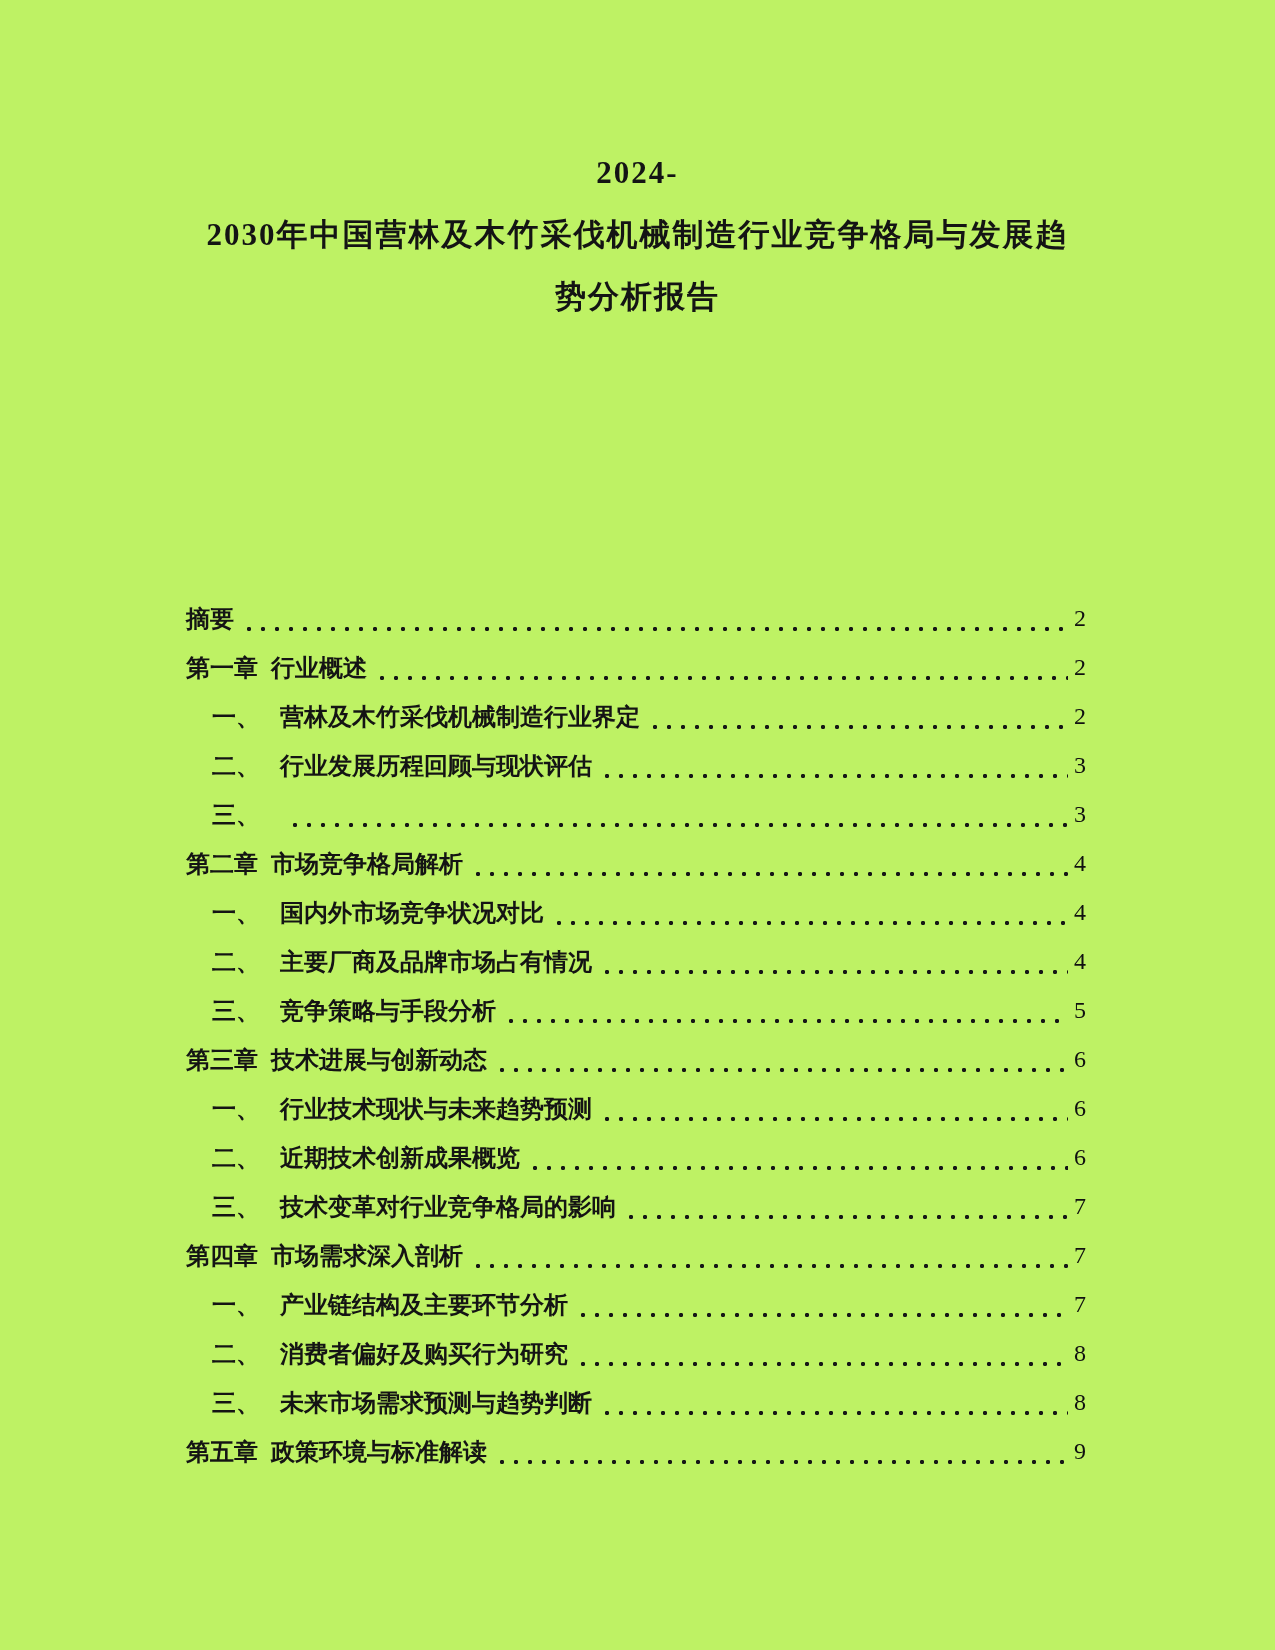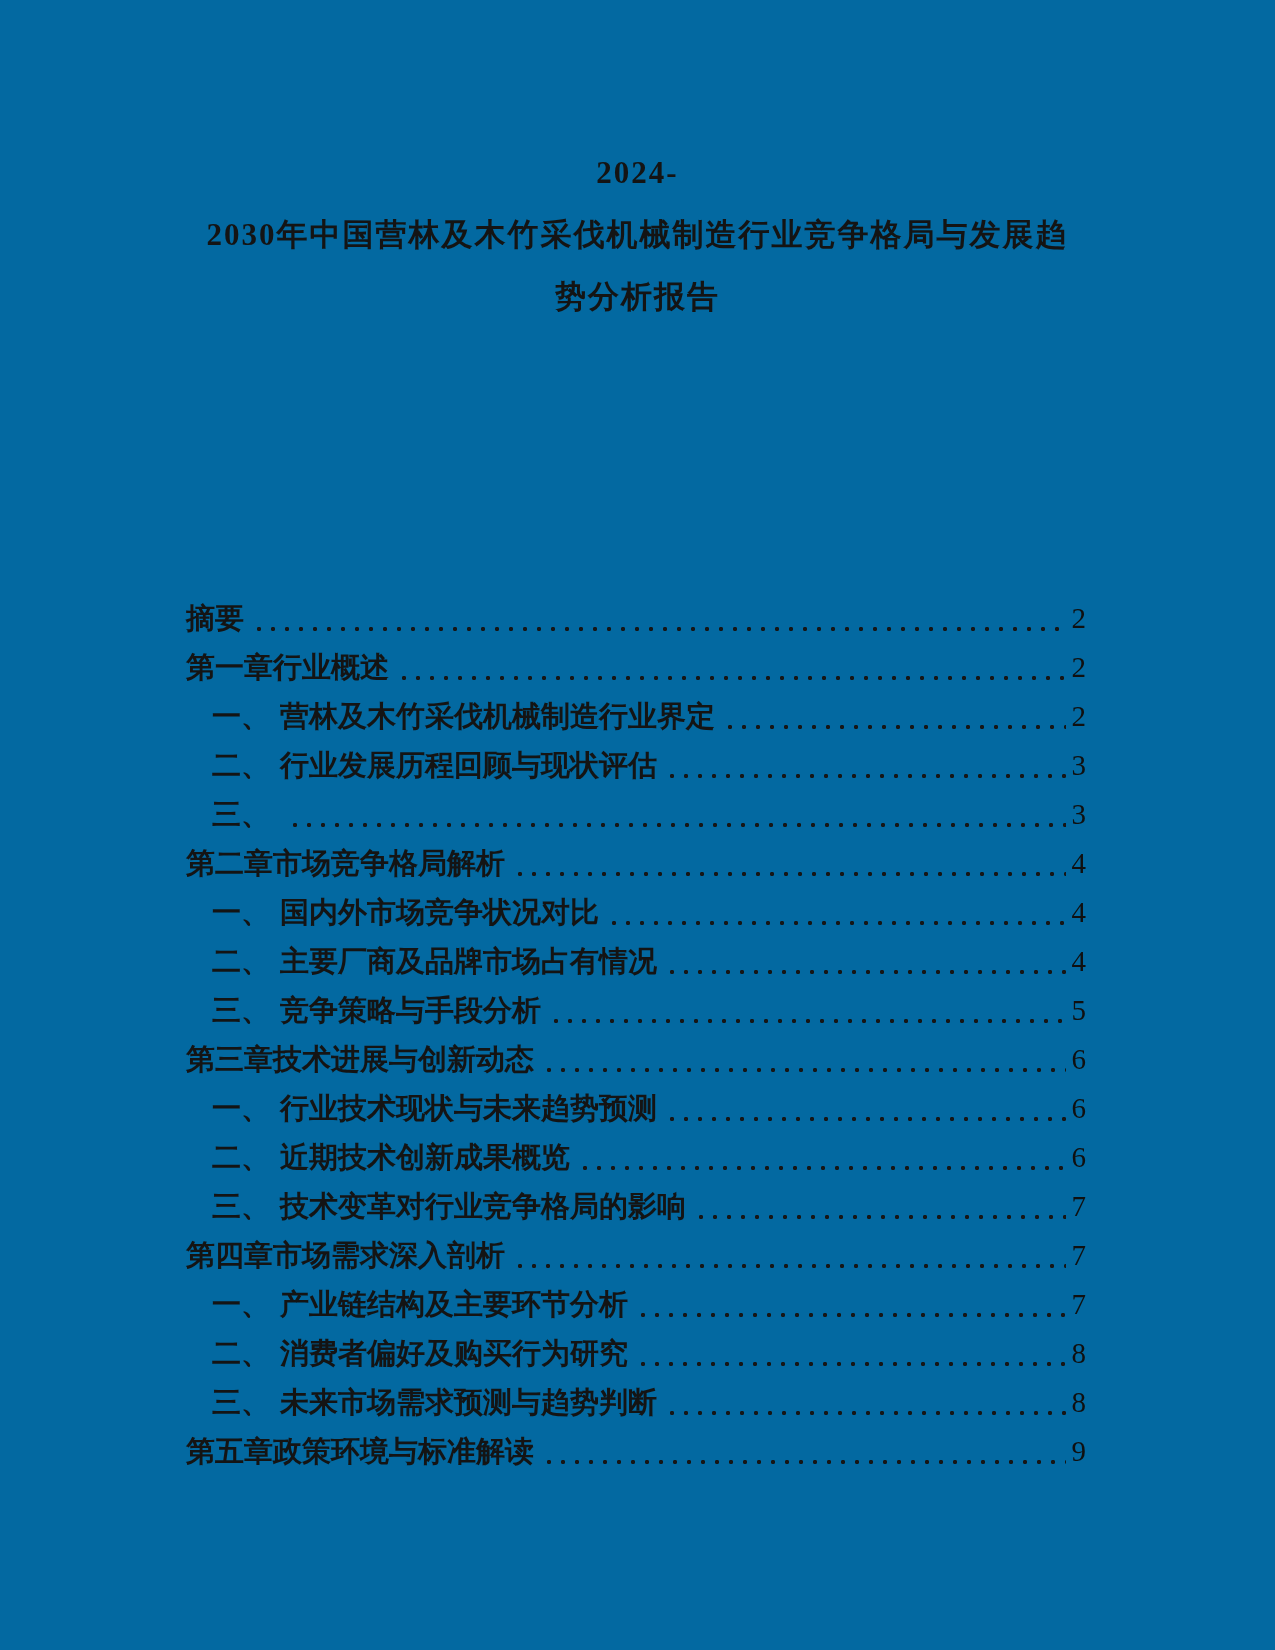--- a/index.html
+++ b/index.html
@@ -2,21 +2,21 @@
 <html><head>
 <meta charset="utf-8">
 <style>
   * { margin: 0; padding: 0; box-sizing: border-box; }
   html, body { background: #ffffff; }
   .page {
     position: relative;
     width: 1275px;
     height: 1650px;
     margin: 0 auto;
-    background: #0369a1;
+    background: #bef264;
     color: #121212;
     font-family: "Liberation Sans", sans-serif;
     overflow: hidden;
   }
   
   .title-block {
     padding-top: 142px;
     text-align: center;
     font-size: 31px;
     line-height: 62px;
@@ -29,28 +29,28 @@
 
   .toc {
     margin-top: 266px;
     margin-left: 186px;
     width: 900px;
   }
   .toc-row {
     display: flex;
     height: 49px;
     line-height: 49px;
-    font-size: 29px;
+    font-size: 24px;
     font-weight: bold;
     white-space: nowrap;
     color: #141414;
   }
   .toc-row.sub { padding-left: 26px; }
   .num { flex: 0 0 auto; }
-  .toc-row.chapter .num { }
+  .toc-row.chapter .num { margin-right: 13px; }
   .toc-row.chapter .num:empty { margin-right: 0; }
   .toc-row.sub .num { width: 68px; }
   .txt { flex: 0 0 auto; }
   .leader {
     flex: 1 1 auto;
     margin: 0 6px 0 8px;
     background-image: radial-gradient(circle at 7px 35px, #161616 1.9px, rgba(0,0,0,0) 2.4px);
     background-size: 14px 49px;
     background-repeat: repeat-x;
   }

